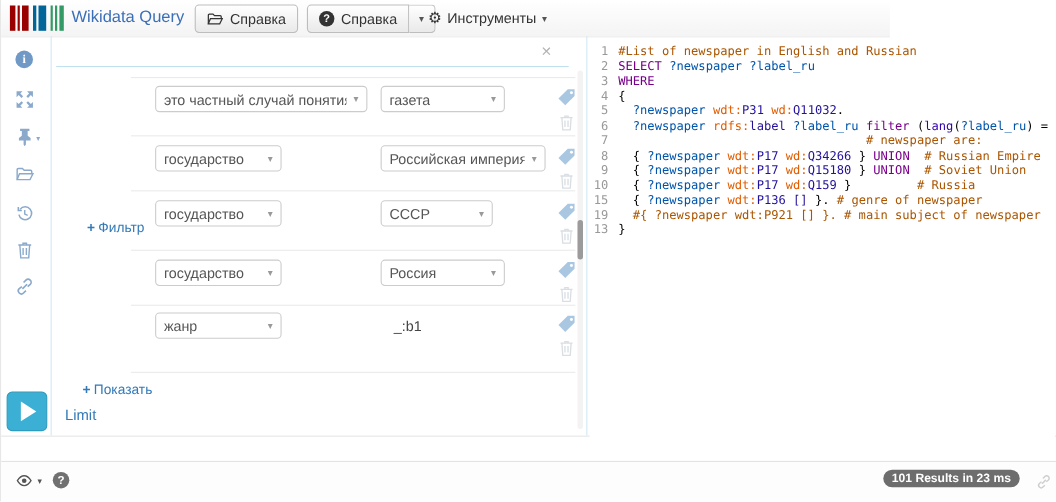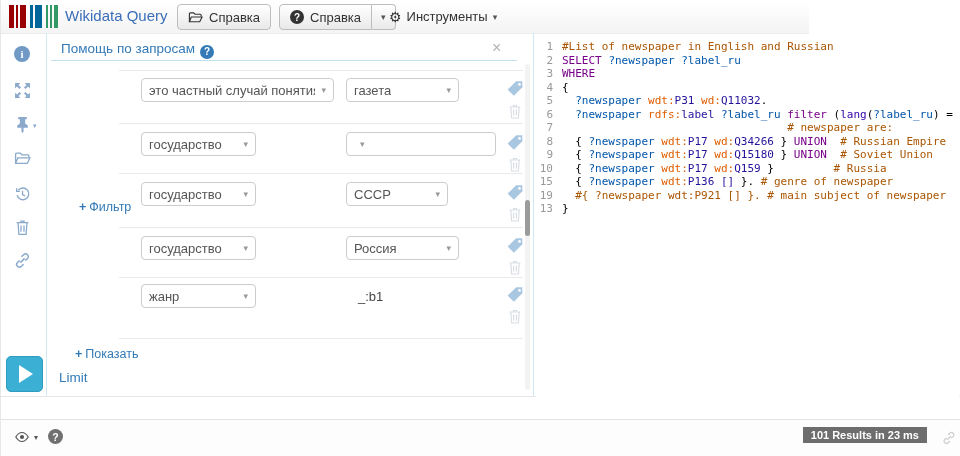--- a/index.html
+++ b/index.html
@@ -95,21 +95,21 @@
 
   
   .footer{position:absolute;left:0;top:419px;width:960px;height:37px;background:#fdfdfd;
           border-top:1px solid #e3e3e3;}
   .eye-btn{position:absolute;left:12px;top:9px;width:18px;height:16px;color:#555;cursor:pointer;}
   .eye-caret{position:absolute;left:33px;top:13px;font-size:8px;color:#555;cursor:pointer;}
   .q-circle{position:absolute;left:47px;top:9px;width:15px;height:15px;background:#707070;color:#fff;
             border-radius:50%;font-size:10.5px;display:flex;align-items:center;justify-content:center;
             font-weight:bold;cursor:pointer;}
   .badge{position:absolute;right:34px;top:7px;background:#6d6d6d;color:#fff;font-size:11px;
-         font-weight:bold;padding:2px 8px;border-radius:0;}
+         font-weight:bold;padding:2px 8px;border-radius:8px;}
   .footer-link{position:absolute;right:5px;top:11px;width:14px;height:14px;color:#cfcfcf;cursor:pointer;}
 </style>
 </head>
 <body>
 
 <div class="app">
 
   <header class="topbar">
     <div class="logo">
       <i style="width:5px;background:#990000"></i>
@@ -174,23 +174,20 @@
     <path d="M7 4.5 9 2.5a2.6 2.6 0 0 1 3.7 3.7L10.5 8M9 11.5l-2 2a2.6 2.6 0 0 1-3.7-3.7L5.5 8M6 10l4-4" fill="none" stroke="currentColor" stroke-width="1.4"></path>
   </svg>
   <button class="play-btn">
     <span class="play-tri"></span>
   </button>
 
   <div class="vline vl1"></div>
   <div class="vline vl2"></div>
   <div class="content-sep"></div>
 
-  <div class="helper-title">
-    <span>Помощь по запросам</span><span class="help-circle">?</span>
-  </div>
   <span class="close-x">×</span>
   <div class="h-underline"></div>
 
   <div class="sep" style="top:70px"></div>
   <div class="sep" style="top:123px"></div>
   <div class="sep" style="top:173px"></div>
   <div class="sep" style="top:227px"></div>
   <div class="sep" style="top:277px"></div>
   <div class="sep" style="top:338px"></div>
 
@@ -200,20 +197,21 @@
     </div>
   <div class="dd r1v">
       <span class="cv">газета</span>
       <span class="dd-caret">▾</span>
     </div>
   <div class="dd r2p">
       <span class="cv">государство</span>
       <span class="dd-caret">▾</span>
     </div>
   <div class="dd r2v">
+      <span class="cv">Российская империя</span>
       <span class="dd-caret">▾</span>
     </div>
   <div class="dd r3p">
       <span class="cv">государство</span>
       <span class="dd-caret">▾</span>
     </div>
   <div class="dd r3v">
       <span class="cv">СССР</span>
       <span class="dd-caret">▾</span>
     </div>

